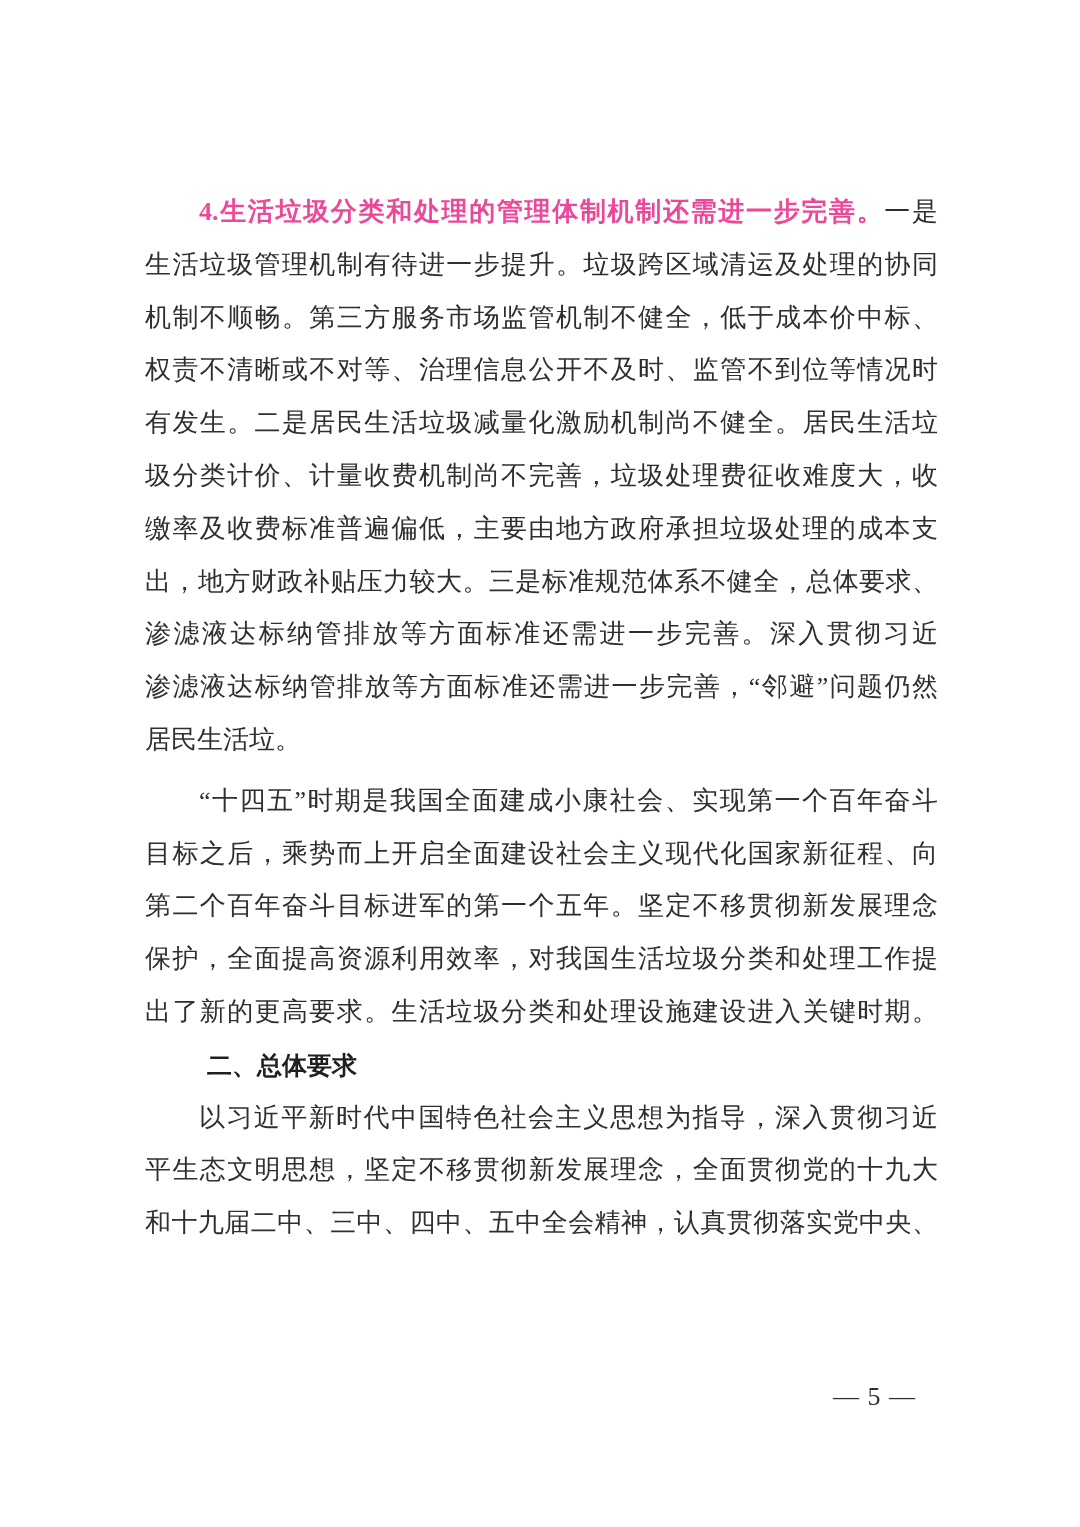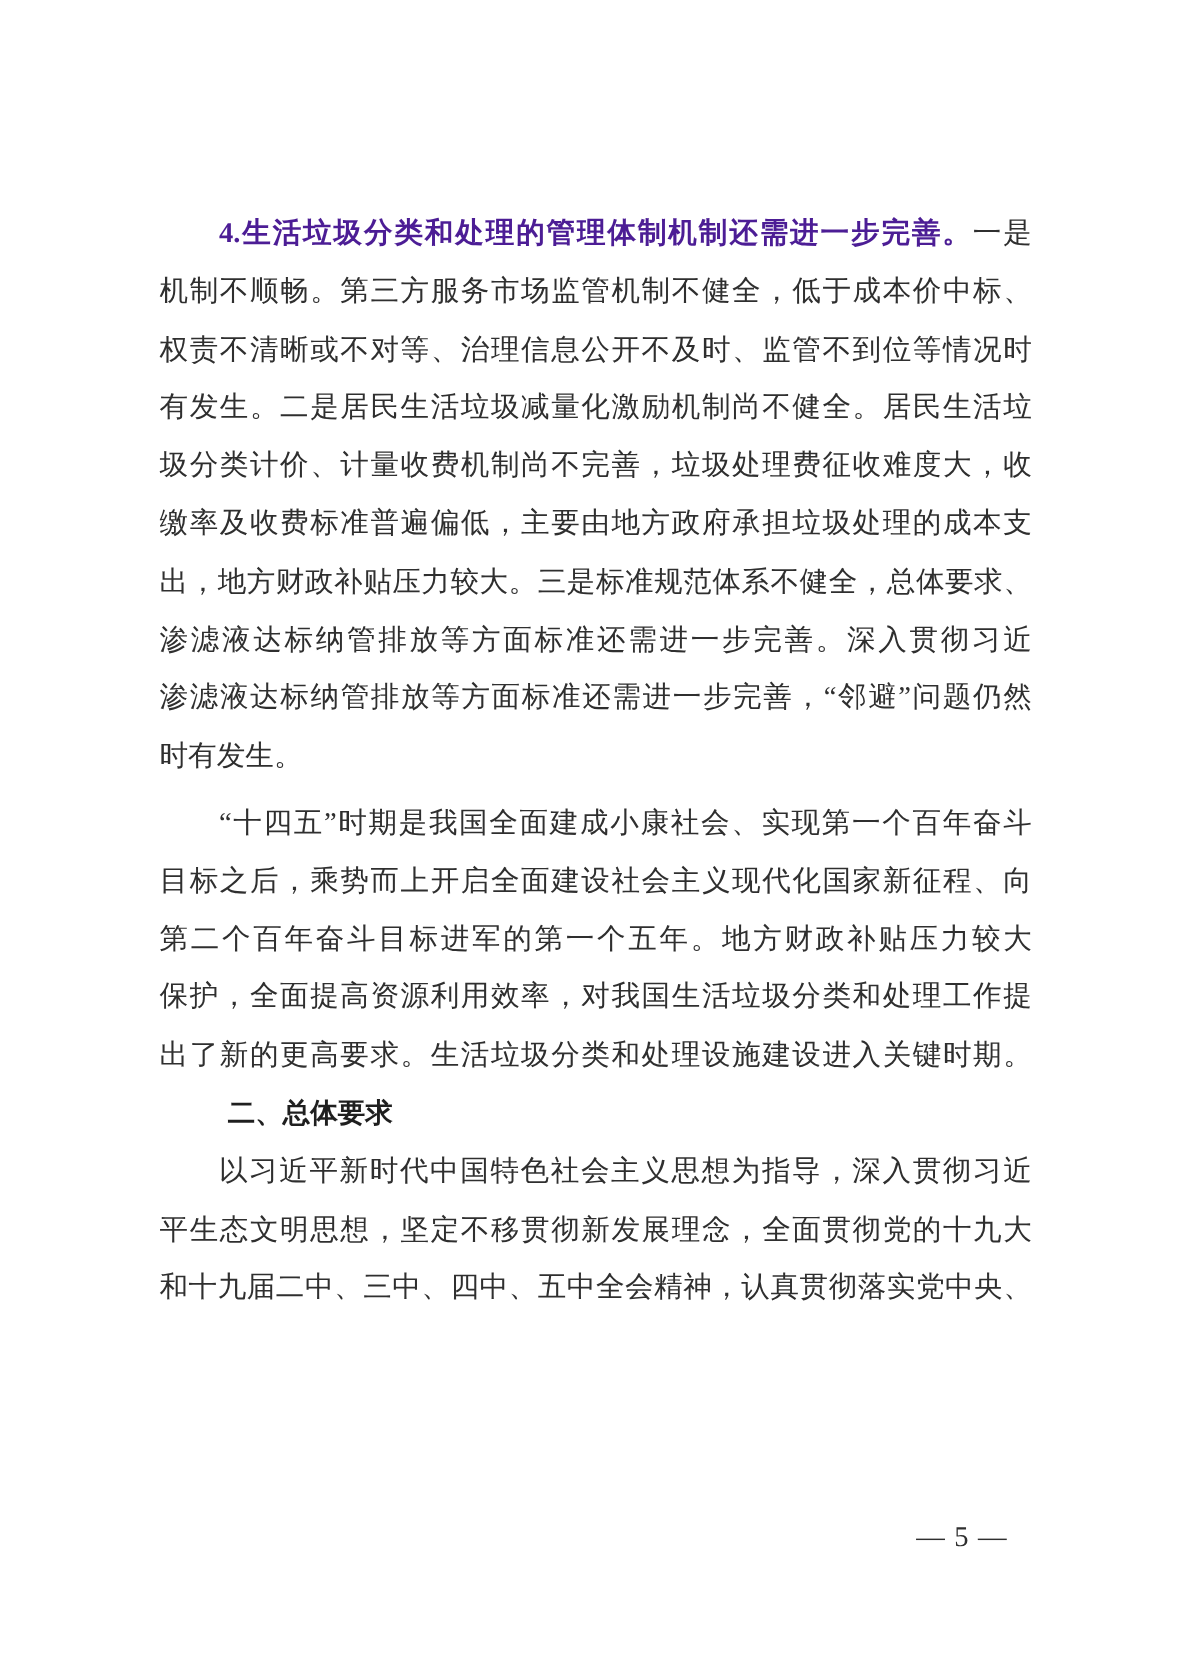--- a/index.html
+++ b/index.html
@@ -33,21 +33,21 @@
     overflow: hidden;
   }
   .line.end {
     text-align-last: left;
   }
   .indent {
     text-indent: 54px;
   }
   .lead-bold {
     font-weight: 700;
-    color: #4c1d95;
+    color: #ec4899;
   }
   .para2 {
     margin-top: 8px;
   }
   .heading-line {
     height: 52.8px;
     line-height: 52.8px;
     font-family: "Liberation Sans", "DejaVu Sans", sans-serif;
     font-weight: 700;
     font-size: 25px;
@@ -74,35 +74,36 @@
 </style>
 </head>
 <body>
 
 <div class="page">
 
   <div class="doc-body">
 
     <div>
       <div class="line indent"><span class="lead-bold">4.生活垃圾分类和处理的管理体制机制还需进一步完善。</span><span>一是</span></div>
+      <div class="line">生活垃圾管理机制有待进一步提升。垃圾跨区域清运及处理的协同</div>
       <div class="line">机制不顺畅。第三方服务市场监管机制不健全，低于成本价中标、</div>
       <div class="line">权责不清晰或不对等、治理信息公开不及时、监管不到位等情况时</div>
       <div class="line">有发生。二是居民生活垃圾减量化激励机制尚不健全。居民生活垃</div>
       <div class="line">圾分类计价、计量收费机制尚不完善，垃圾处理费征收难度大，收</div>
       <div class="line">缴率及收费标准普遍偏低，主要由地方政府承担垃圾处理的成本支</div>
       <div class="line">出，地方财政补贴压力较大。三是标准规范体系不健全，总体要求、</div>
       <div class="line">渗滤液达标纳管排放等方面标准还需进一步完善。深入贯彻习近</div>
       <div class="line">渗滤液达标纳管排放等方面标准还需进一步完善，“邻避”问题仍然</div>
-      <div class="line end">时有发生。</div>
+      <div class="line end">居民生活垃。</div>
     </div>
 
     <div class="para2">
       <div class="line indent">“十四五”时期是我国全面建成小康社会、实现第一个百年奋斗</div>
       <div class="line">目标之后，乘势而上开启全面建设社会主义现代化国家新征程、向</div>
-      <div class="line">第二个百年奋斗目标进军的第一个五年。地方财政补贴压力较大</div>
+      <div class="line">第二个百年奋斗目标进军的第一个五年。坚定不移贯彻新发展理念</div>
       <div class="line">保护，全面提高资源利用效率，对我国生活垃圾分类和处理工作提</div>
       <div class="line">出了新的更高要求。生活垃圾分类和处理设施建设进入关键时期。</div>
     </div>
 
     <div class="heading-line">二、总体要求</div>
 
 
     <div>
       <div class="line indent">以习近平新时代中国特色社会主义思想为指导，深入贯彻习近</div>
       <div class="line">平生态文明思想，坚定不移贯彻新发展理念，全面贯彻党的十九大</div>

